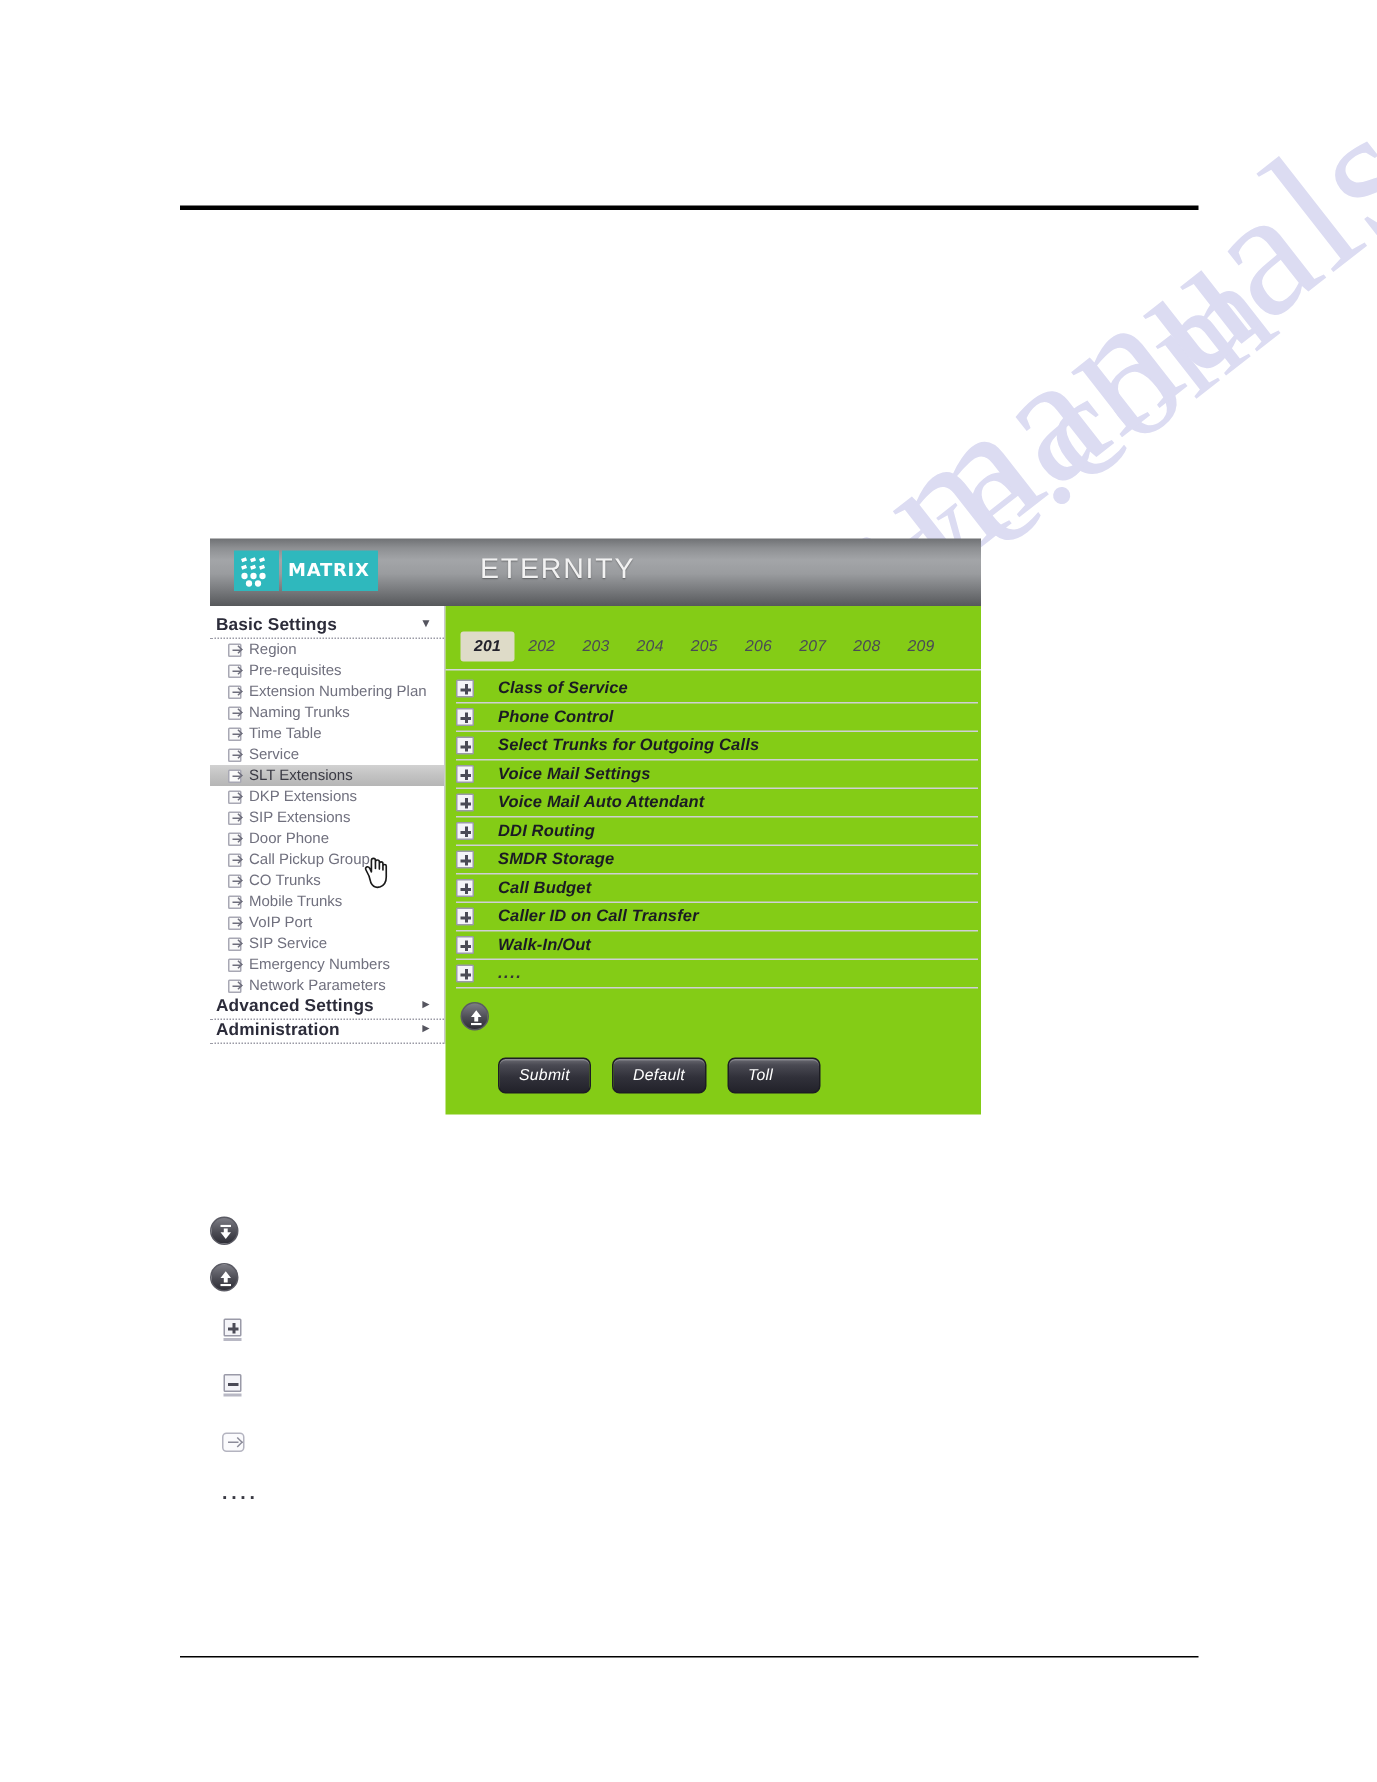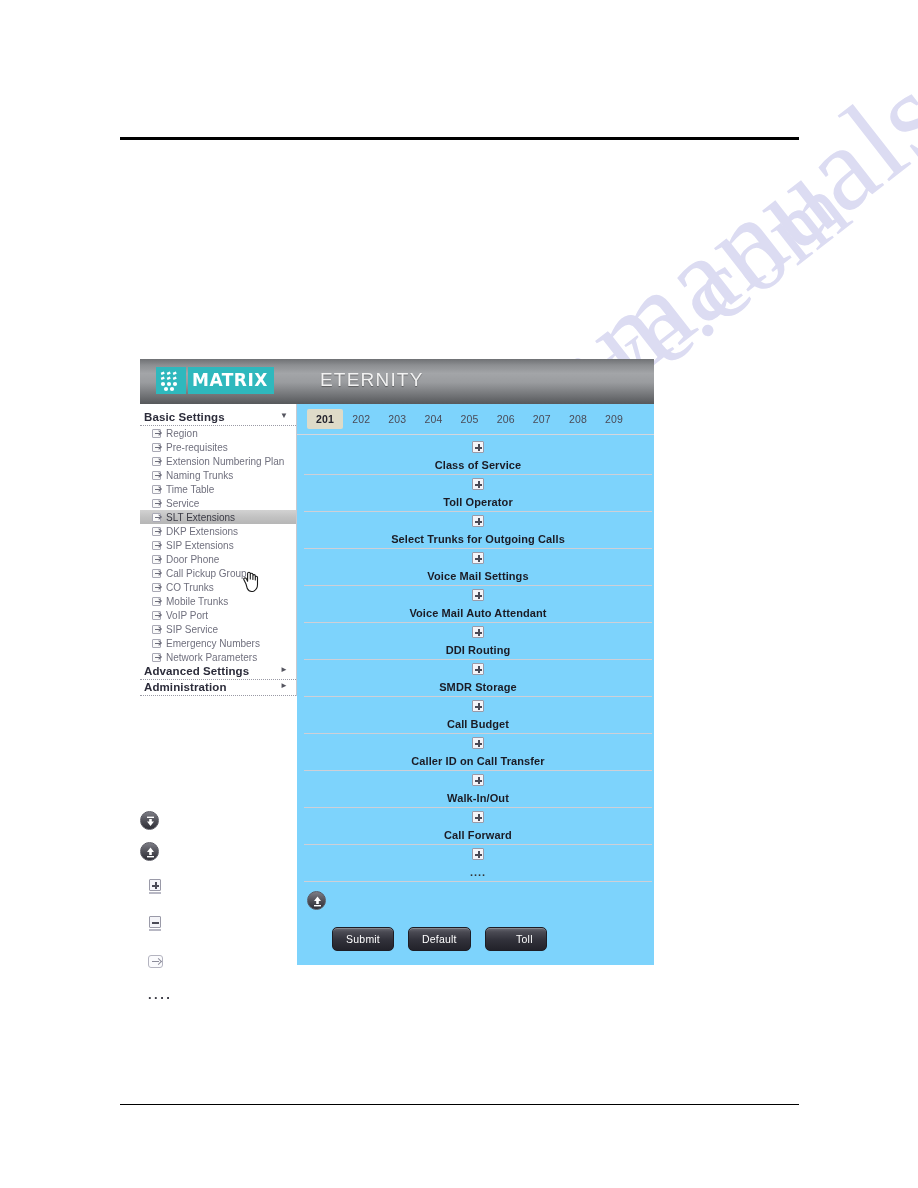--- a/index.html
+++ b/index.html
@@ -87,21 +87,21 @@
     width: 30px;
     background: #2fb8bd;
     position: relative;
   }
   .logo-dots { position: absolute; inset: 0; }
   .logo-word {
     background: #2fb8bd;
     color: #ffffff;
     font-family: "DejaVu Sans", sans-serif;
     font-weight: 700;
-    font-size: 17px;
+    font-size: 12px;
     letter-spacing: 0.5px;
     line-height: 27px;
     padding: 0 6px 0 4px;
     margin-left: 2px;
   }
   .app-product {
     position: absolute;
     left: 180px; top: 10px;
     color: #f2f2f2;
     font-size: 19px;
@@ -182,23 +182,24 @@
     left: 100px; top: 167px;
     width: 20px; height: 22px;
     z-index: 8;
     pointer-events: none;
   }
 
   
   .content {
     flex: 1 1 auto;
     min-width: 0;
-    padding: 0 0 0 0;
-    background: #7dd3fc;
-    position: relative;
+    padding: 12px 0 0 0;
+    background: #84cc16;
+    position: relative;
+    font-style: italic;
   }
   .tabstrip {
     display: flex;
     align-items: center;
     gap: 0;
     padding: 5px 0 5px 10px;
     border-bottom: 1px solid #d6d6dc;
     overflow: hidden;
   }
   .tab {
@@ -213,25 +214,24 @@
     background: #dedbc8;
     color: #23232c;
     font-weight: 700;
     border-radius: 2px;
   }
 
   .acc-list { padding: 3px 2px 0 7px; }
   .acc-row {
     display: flex;
     align-items: center;
-    gap: 6px;
+    gap: 16px;
     padding: 3px 0 3px 0;
     border-bottom: 1px solid #cfcfd6;
     cursor: default;
-    flex-direction: column;
   }
   .acc-row:last-child { border-bottom: 1px solid #cfcfd6; }
   .acc-label {
     font-size: 11px;
     font-weight: 700;
     color: #1b1b24;
     letter-spacing: .1px;
     white-space: nowrap;
   }
   .acc-label.dots { letter-spacing: 1px; color: #333; font-weight: 700; }
@@ -254,21 +254,21 @@
     padding: 9px 0 14px 35px;
   }
   .btn3d {
     min-width: 62px;
     padding: 5px 13px;
     border-radius: 5px;
     background: linear-gradient(180deg,#6a6a72 0%, #4a4a53 18%, #31313a 55%, #22222a 100%);
     border: 1px solid #1d1d24;
     color: #ffffff;
     font-size: 10.5px;
-    text-align: right;
+    text-align: left;
     letter-spacing: .2px;
     cursor: default;
     box-shadow: inset 0 1px 0 rgba(255,255,255,.22);
   }
 
   
   .legend {
     position: absolute;
     left: 140px; top: 805px;
     z-index: 4;
@@ -480,21 +480,21 @@
                 <i class="h"></i>
                 <i class="v"></i>
               </span>
             <span class="acc-label">Class of Service</span>
           </div>
           <div class="acc-row">
             <span class="sq-icon">
                 <i class="h"></i>
                 <i class="v"></i>
               </span>
-            <span class="acc-label">Toll Operator</span>
+            <span class="acc-label">Phone Control</span>
           </div>
           <div class="acc-row">
             <span class="sq-icon">
                 <i class="h"></i>
                 <i class="v"></i>
               </span>
             <span class="acc-label">Select Trunks for Outgoing Calls</span>
           </div>
           <div class="acc-row">
             <span class="sq-icon">
@@ -537,27 +537,20 @@
                 <i class="v"></i>
               </span>
             <span class="acc-label">Caller ID on Call Transfer</span>
           </div>
           <div class="acc-row">
             <span class="sq-icon">
                 <i class="h"></i>
                 <i class="v"></i>
               </span>
             <span class="acc-label">Walk-In/Out</span>
-          </div>
-          <div class="acc-row">
-            <span class="sq-icon">
-                <i class="h"></i>
-                <i class="v"></i>
-              </span>
-            <span class="acc-label">Call Forward</span>
           </div>
           <div class="acc-row">
             <span class="sq-icon">
                 <i class="h"></i>
                 <i class="v"></i>
               </span>
             <span class="acc-label dots">....</span>
           </div>
         </div>
 

